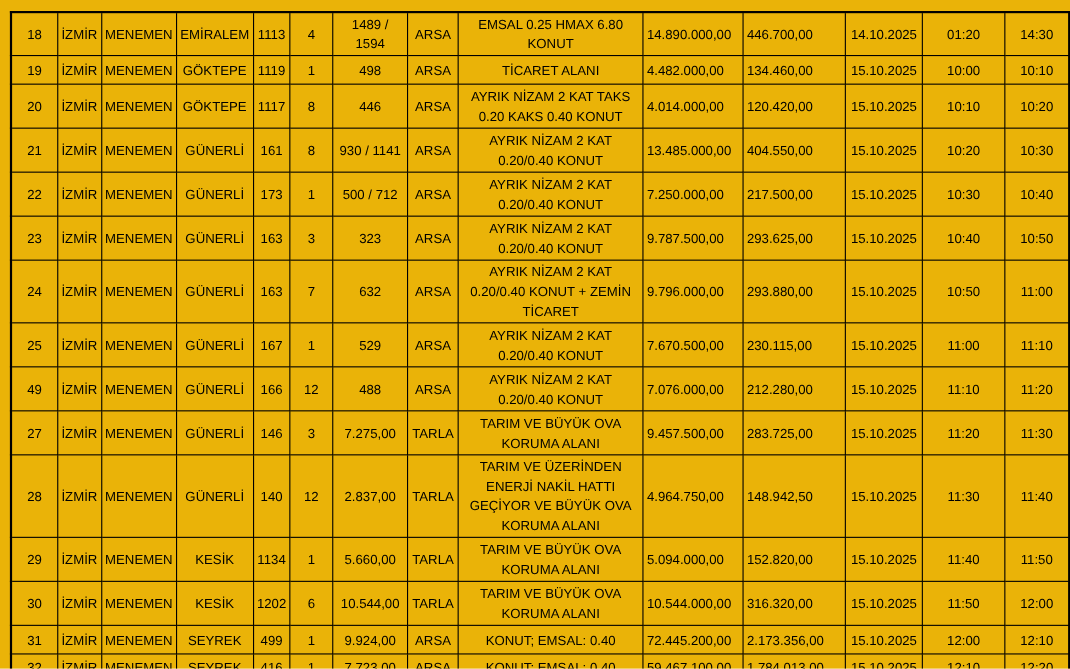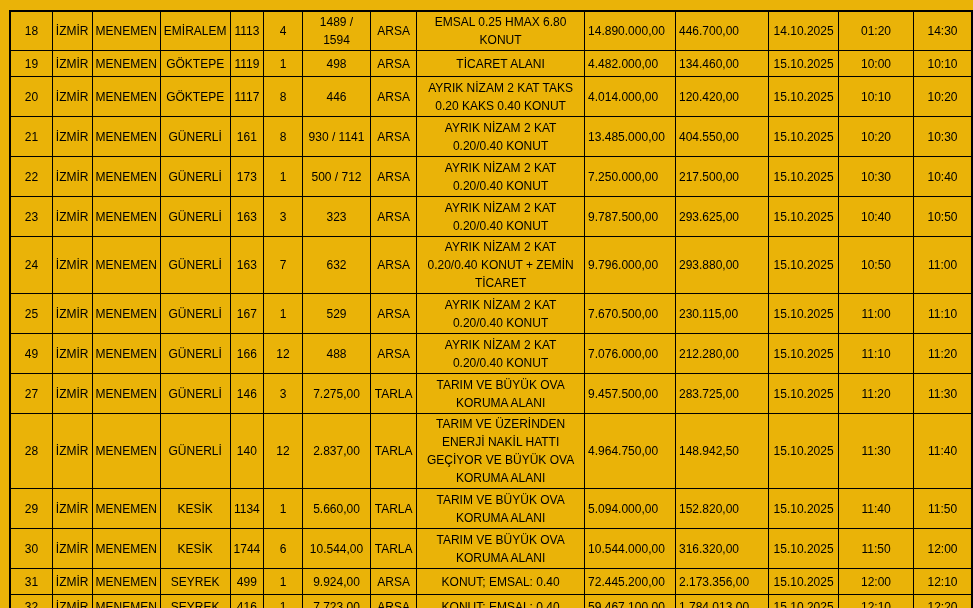--- a/index.html
+++ b/index.html
@@ -275,21 +275,21 @@
     <td class="money">152.820,00</td>
     <td>15.10.2025</td>
     <td>11:40</td>
     <td>11:50</td>
   </tr>
         <tr>
     <td>30</td>
     <td>İZMİR</td>
     <td>MENEMEN</td>
     <td>KESİK</td>
-    <td>1744</td>
+    <td>1202</td>
     <td>6</td>
     <td>10.544,00</td>
     <td>TARLA</td>
     <td>TARIM VE BÜYÜK OVA KORUMA ALANI</td>
     <td class="money">10.544.000,00</td>
     <td class="money">316.320,00</td>
     <td>15.10.2025</td>
     <td>11:50</td>
     <td>12:00</td>
   </tr>

